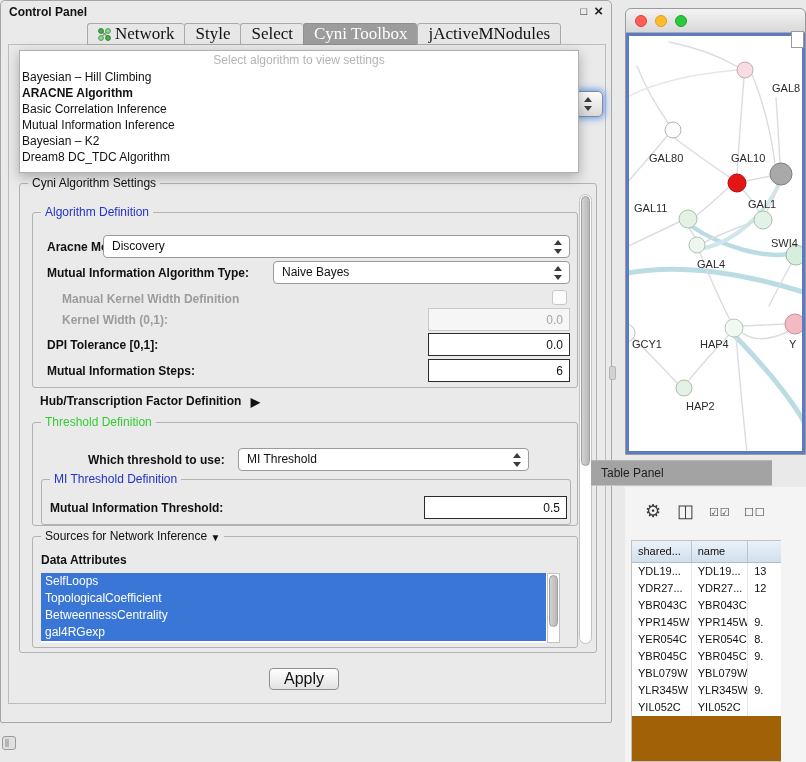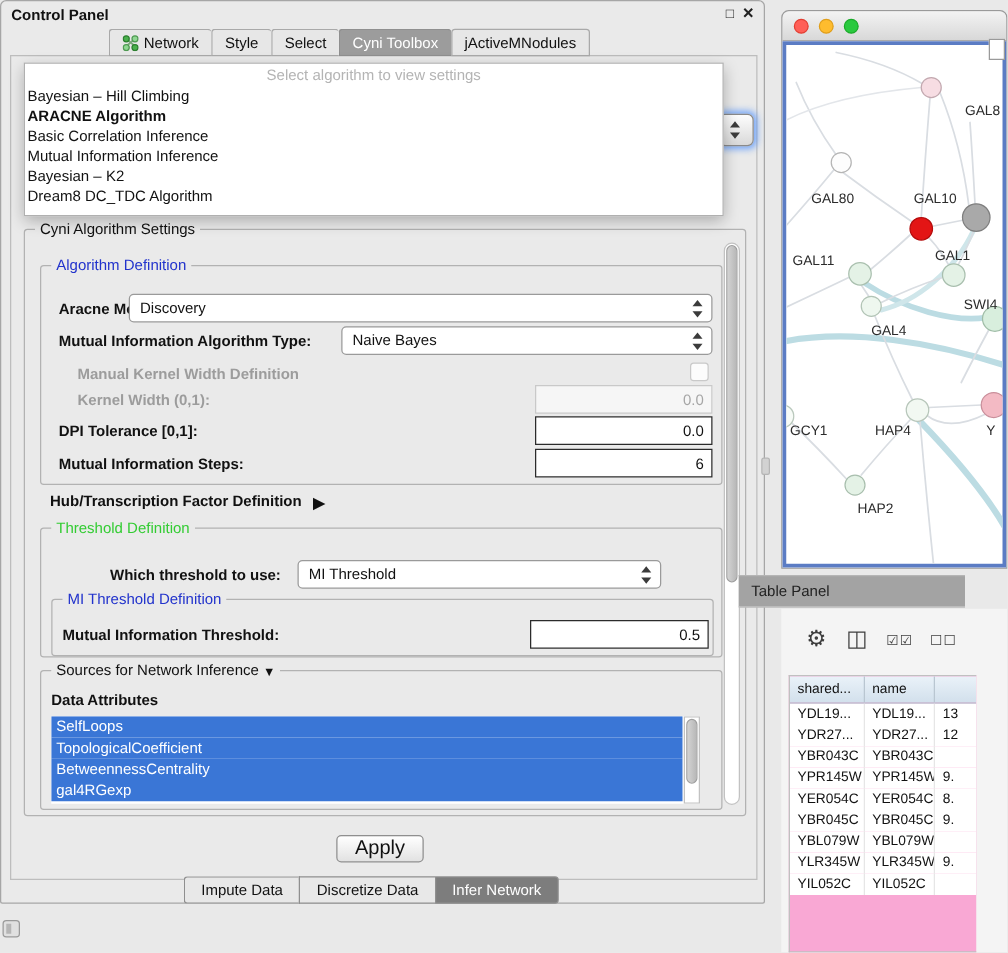--- a/index.html
+++ b/index.html
@@ -19,21 +19,21 @@
   #cp-winbtns span { cursor:default; line-height:16px; }
   #cp-float { font-size:11px; }
   #cp-close { font-weight:bold; font-size:15px; }
 
   #cp-pane { position:absolute; left:7px; top:43px; width:598px; height:660px;
     border:1px solid #bdbdbd; background:#eaeaea; }
 
   #cp-tabs { position:absolute; left:86px; top:22px; height:22px; display:flex; z-index:5; }
   .tab { display:flex; align-items:center; gap:4px; padding:0 10px;
     background:#e7e7e7; border:1px solid #a9a9a9; border-right-width:0;
-    border-radius:3px 3px 0 0; font-size:12px; white-space:nowrap; }
+    border-radius:3px 3px 0 0; font-size:17px; white-space:nowrap;font-family:Liberation Serif, serif; }
   .tab:last-child { border-right-width:1px; }
   .tab.active { background:#9c9c9c; color:#fff; border-color:#8f8f8f; }
   .net-icon { width:13px; height:13px; }
 
   
   #algo-combo-end { position:absolute; left:574px; top:90px; width:28px; height:26px;
     border:1px solid #8a8a8a; border-radius:5px; background:linear-gradient(#fdfdfd,#d9d9d9);
     box-shadow:0 0 6px 2px rgba(90,150,250,.85); z-index:40; }
   #algo-popup { position:absolute; left:18px; top:49px; width:560px; height:123px;
     background:#fff; border:1px solid #b0b0b0; box-shadow:0 4px 12px rgba(0,0,0,.28); z-index:60; }
@@ -141,21 +141,21 @@
     line-height:24px; padding-left:10px; font-size:12px; color:#222; }
   #table-panel { position:absolute; left:625px; top:487px; width:181px; height:275px;
     background:#f4f4f4; }
   .tp-icon { position:absolute; color:#3e3e3e; cursor:default; }
   #ic-gear { left:20px; top:13px; font-size:18px; }
   #ic-cols { left:52px; top:13px; font-size:18px; }
   #ic-checks { left:84px; top:19px; font-size:11px; letter-spacing:1px; }
   #ic-unchecks { left:119px; top:19px; font-size:11px; letter-spacing:1px; }
 
   #tp-table { position:absolute; left:6px; top:53px; width:150px; bottom:0;
-    background:#f9a8d4; border:1px solid #c0c0c0; border-right:none; overflow:hidden; }
+    background:#a16207; border:1px solid #c0c0c0; border-right:none; overflow:hidden; }
   #tbl-head { display:flex; height:22px; background:linear-gradient(#eaf2f9,#d2e0ec);
     border-bottom:1px solid #aebecb; font-size:11px; }
   .th { padding:4px 2px 0 6px; border-right:1px solid #b9c6d1; overflow:hidden; white-space:nowrap; }
   .tr { display:flex; height:17px; line-height:17px; font-size:11px; background:#fff; }
   .td { padding-left:6px; border-right:1px solid #e6e6e6; overflow:hidden; white-space:nowrap; }
   .c0 { width:70px; } .c1 { width:66px; } .c2 { width:38px; border-right:none; }
 
   
   #corner-icon { position:absolute; left:2px; top:736px; width:14px; height:14px;
     border:1px solid #9a9a9a; border-radius:3px; background:#e0e0e0; }
@@ -289,25 +289,20 @@
           </div>
         <div id="attr-sb">
           <div class="thumb"></div>
         </div>
       </div>
     </div>
   </div>
 
   <div id="apply-btn">Apply</div>
 
-  <div id="cp-bottom-tabs">
-    <div class="btab">Impute Data</div>
-    <div class="btab">Discretize Data</div>
-    <div class="btab active">Infer Network</div>
-  </div>
 </div>
 
 <div id="net-window">
   <div id="net-titlebar">
     <span class="tl red"></span>
     <span class="tl yellow"></span>
     <span class="tl green"></span>
   </div>
   <div id="net-scrollbtn"></div>
   <div id="net-canvas">

